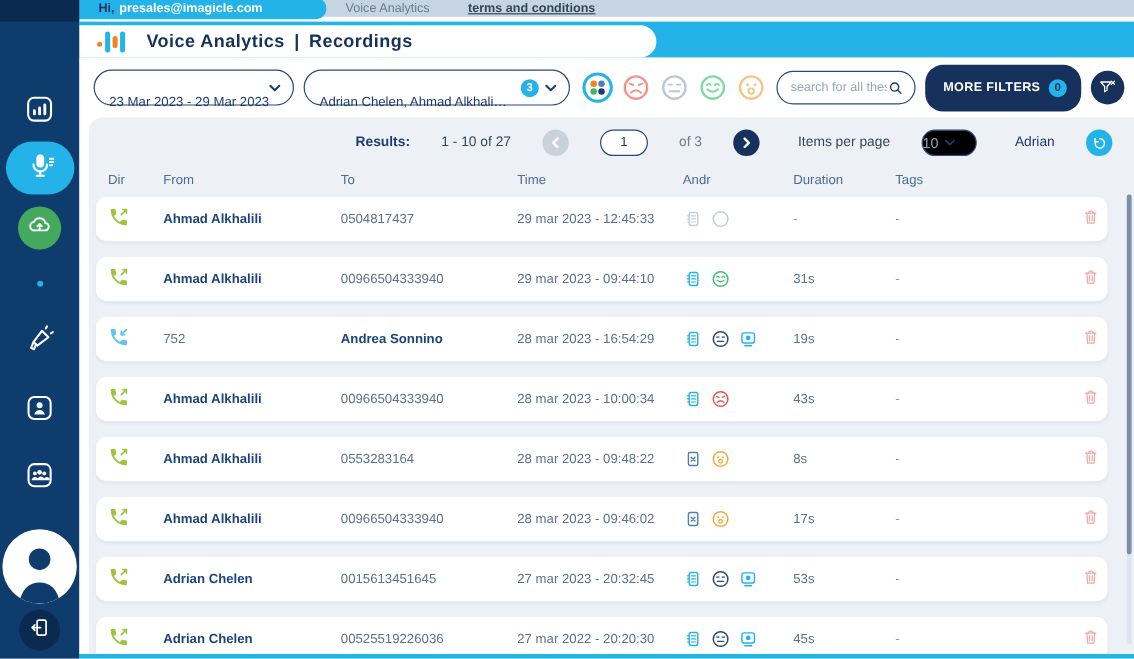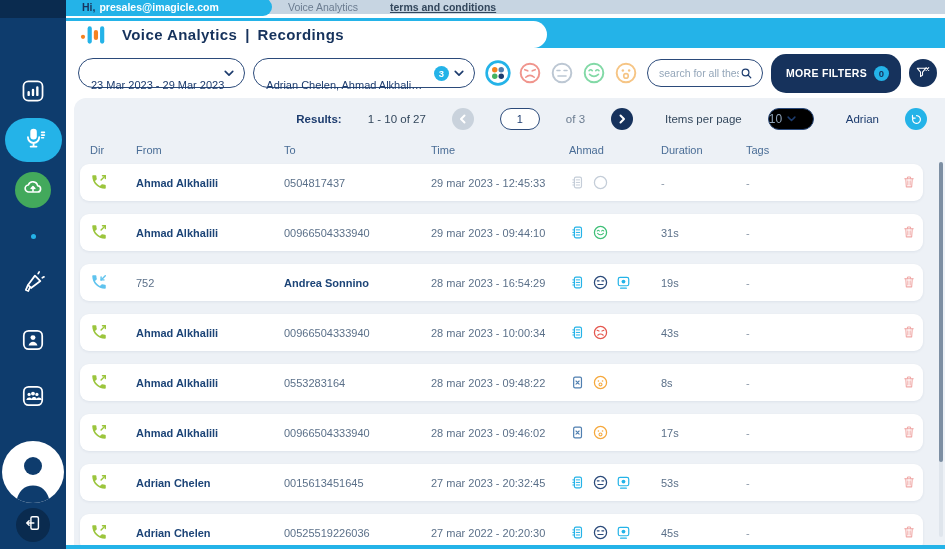--- a/index.html
+++ b/index.html
@@ -324,21 +324,21 @@
               <path d="M4.6 4.4v5h5" fill="none" stroke="#fff" stroke-width="2.2" stroke-linecap="round" stroke-linejoin="round"></path>
             </svg>
         </span>
       </div>
 
       <div class="grid thead">
           <span>Dir</span>
           <span>From</span>
           <span>To</span>
           <span>Time</span>
-          <span>Ahmad</span>
+          <span>Andr</span>
           <span>Duration</span>
           <span>Tags</span>
           <span></span>
         </div>
       <div>
   <div class="grid row-card">
     <span class="cell"><span class="dir-ic"><svg viewBox="0 0 24 24">
                   <path fill="#9bc53d" d="M6.62 10.79c1.44 2.83 3.76 5.14 6.59 6.59l2.2-2.2c.27-.27.67-.36 1.02-.24 1.12.37 2.33.57 3.57.57.55 0 1 .45 1 1V20c0 .55-.45 1-1 1-9.39 0-17-7.61-17-17 0-.55.45-1 1-1h3.5c.55 0 1 .45 1 1 0 1.25.2 2.45.57 3.57.11.35.03.74-.25 1.02l-2.2 2.2z"></path>
                   <path d="M14.8 9.2L20.4 3.6" fill="none" stroke="#9bc53d" stroke-width="1.9" stroke-linecap="round" stroke-linejoin="round"></path>
                   <path d="M20.4 7.4V3.6h-3.8" fill="none" stroke="#9bc53d" stroke-width="1.9" stroke-linecap="round" stroke-linejoin="round"></path>

